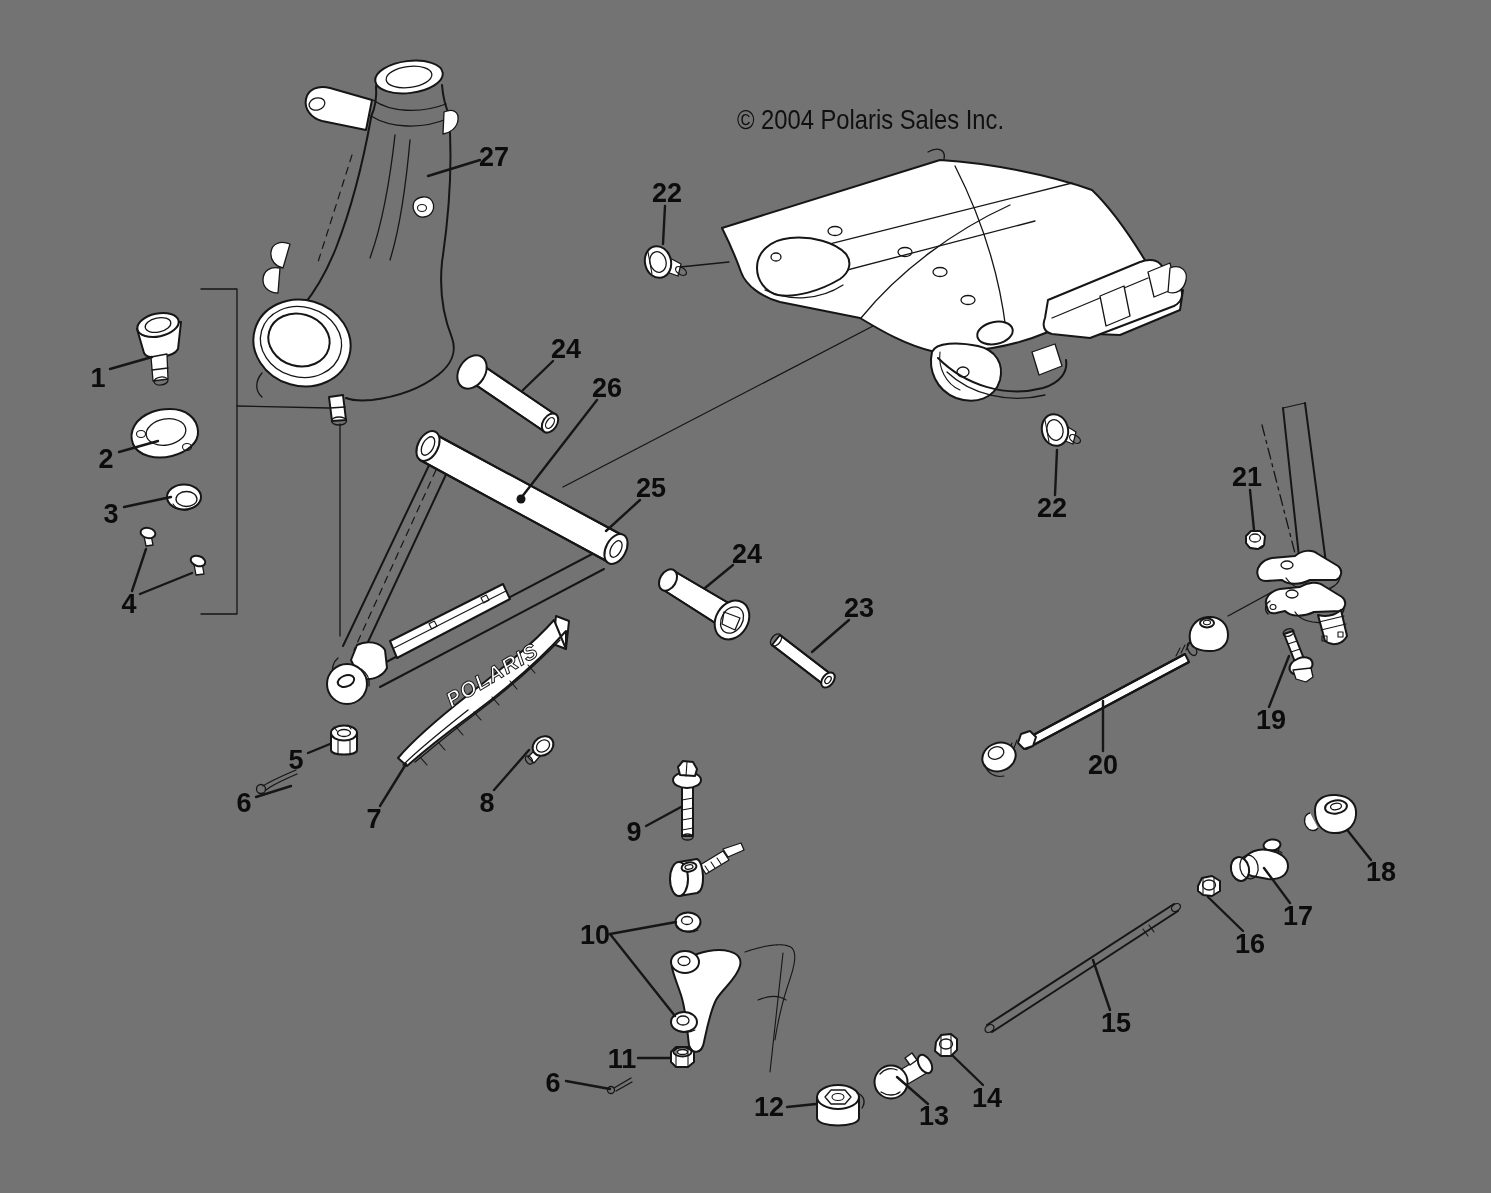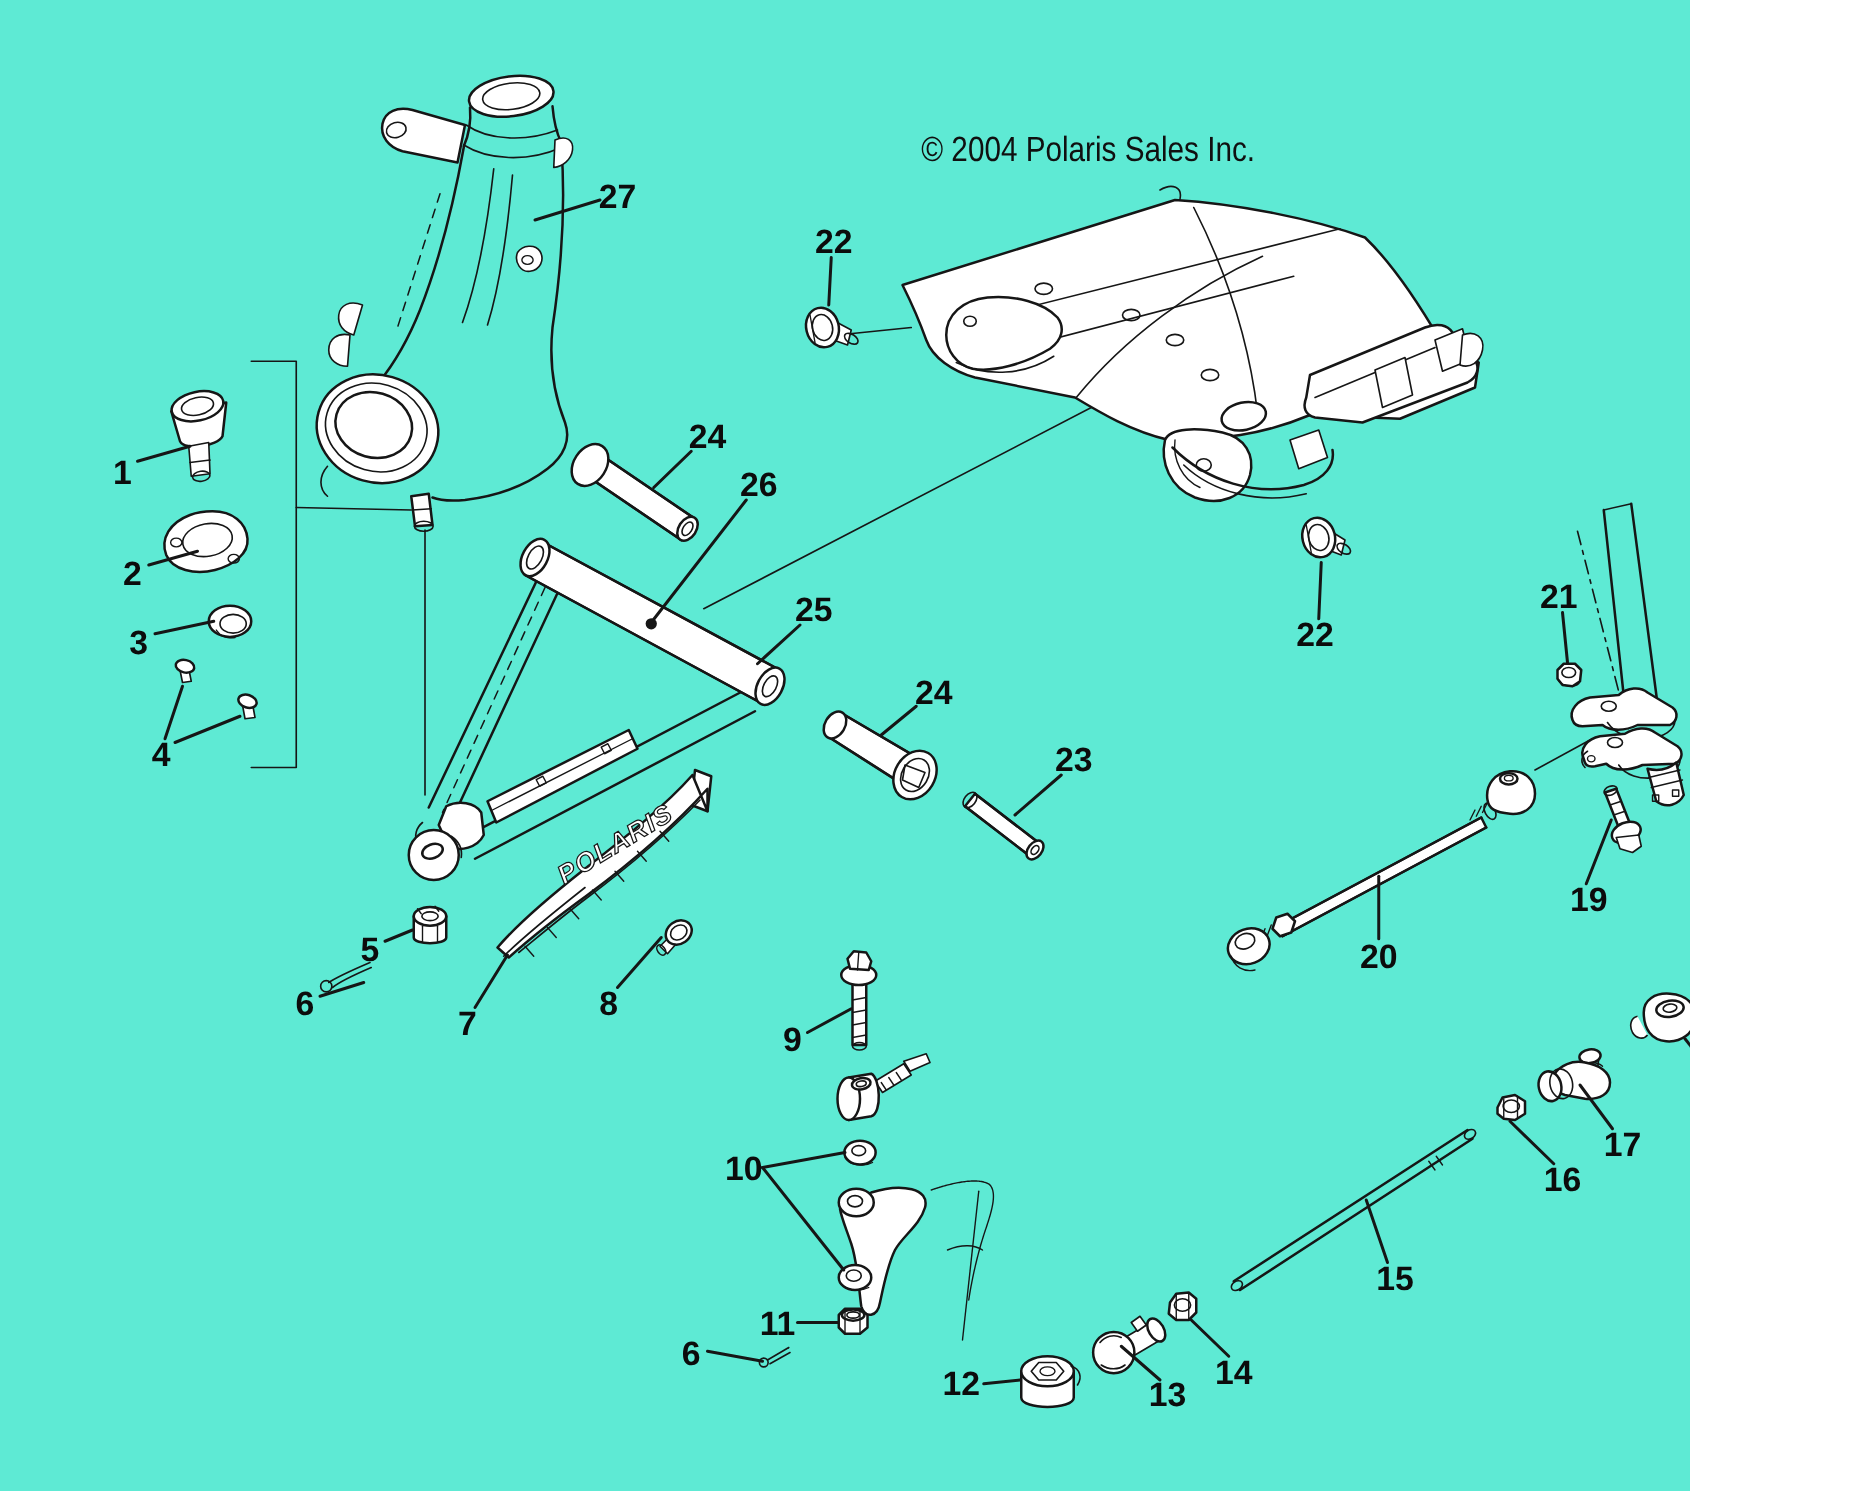--- a/index.html
+++ b/index.html
@@ -1,16 +1,16 @@
 <!DOCTYPE html>
 <html><head>
 <meta charset="utf-8">
 <style>
   html,body{margin:0;padding:0;background:#fff;}
-  .stage{position:relative;width:1352px;height:1193px;background:#5eead4;overflow:hidden;
+  .stage{position:relative;width:1491px;height:1193px;background:#737373;overflow:hidden;
          font-family:"Liberation Sans",sans-serif;}
   svg{display:block;width:1491px;height:1193px;}
   .ink{stroke:#161616;fill:none;stroke-width:2;stroke-linecap:round;stroke-linejoin:round;}
   .inkf{stroke:#161616;fill:#ffffff;stroke-width:2;stroke-linejoin:round;}
   .thin{stroke-width:1.3;}
   .vthin{stroke-width:1.1;}
   .dash{stroke-dasharray:11 5 3 5;stroke-width:1.3;}
   .hdash{stroke-dasharray:7 6;stroke-width:1.2;}
   .leader{stroke:#161616;stroke-width:2.4;fill:none;stroke-linecap:round;}
   .leader-dot{fill:#161616;stroke:none;}

